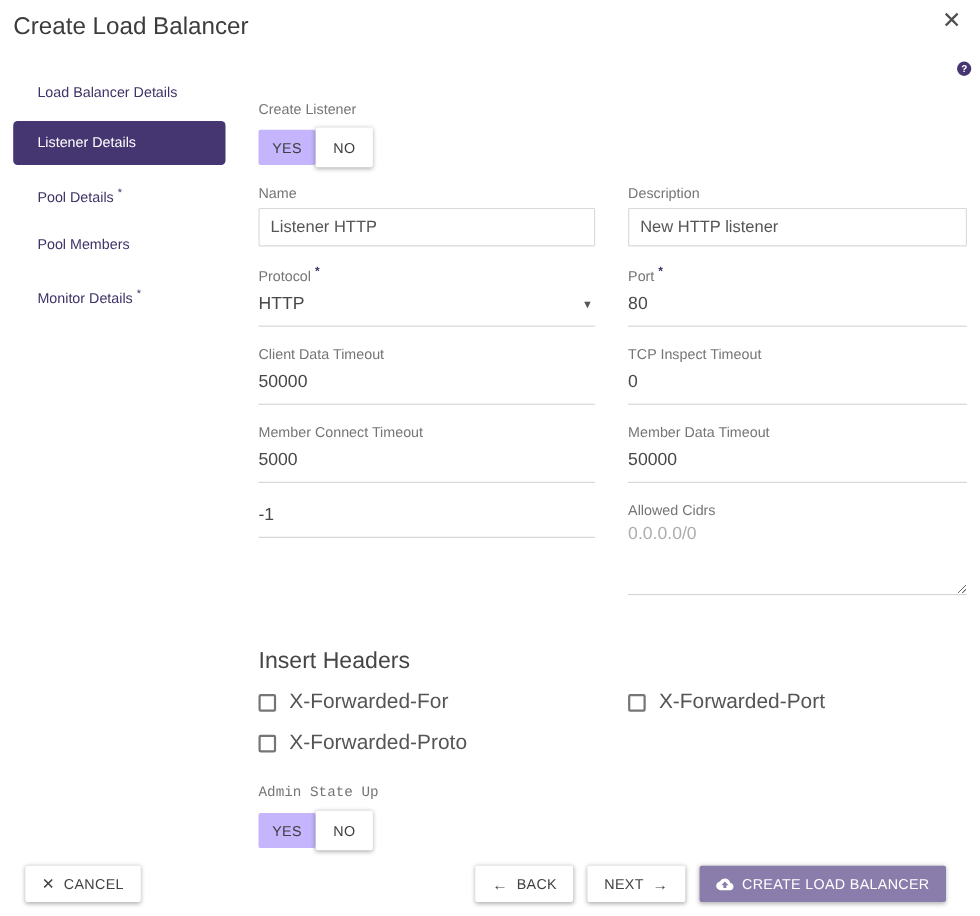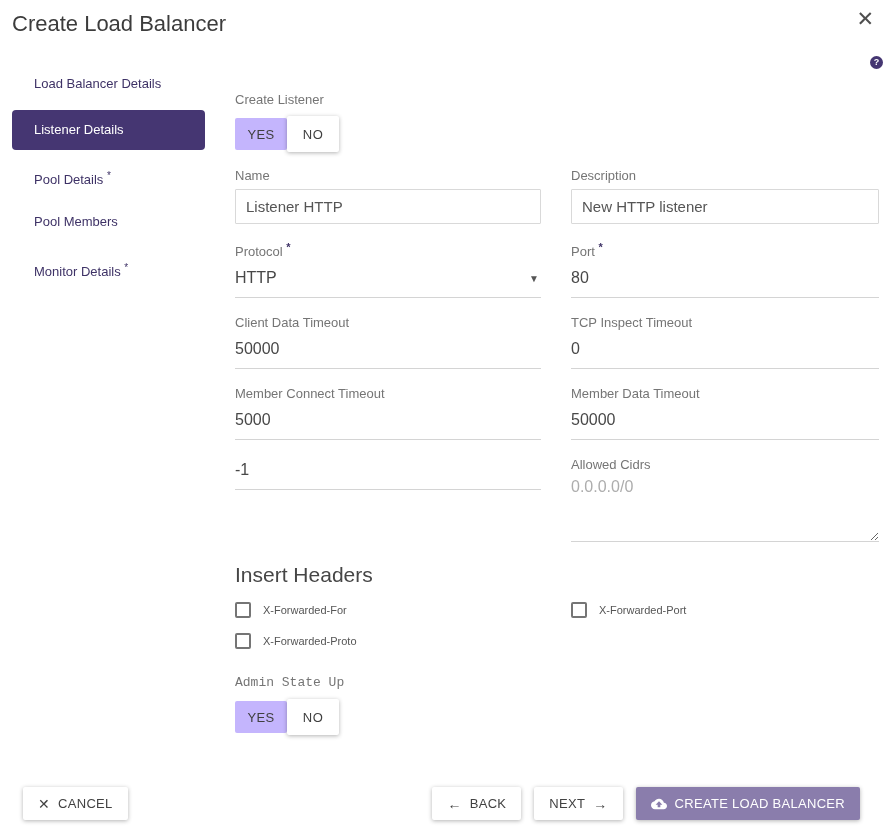--- a/index.html
+++ b/index.html
@@ -42,26 +42,26 @@
                font-size:15px; color:#555; font-family:inherit; background:#fff; }
   .line-input { width:100%; height:33px; border:none; border-bottom:1px solid #d4d4d4; font-size:16px;
                 color:#484848; font-family:inherit; background:transparent; padding:0 0 6px 0; border-radius:0; }
   .select-wrap { position:relative; }
   .select-wrap .caret { position:absolute; right:2px; top:8px; font-size:10px; color:#555; pointer-events:none; }
   .line-area { width:100%; height:64px; border:none; border-bottom:1px solid #d4d4d4; font-size:16px;
                color:#484848; font-family:inherit; background:transparent; padding:0; resize:vertical; }
   ::placeholder { color:#adadad; opacity:1; }
 
   
-  .section-title { font-size:21px; font-weight:400; color:#464646; margin-bottom:15px; }
+  .section-title { font-size:21px; font-weight:400; color:#464646; margin-top:26px; margin-bottom:15px; }
   .check-grid { display:grid; grid-template-columns:336px 308px; row-gap:15px; }
   .check-item { display:flex; align-items:center; cursor:pointer; }
   .checkbox { width:16px; height:16px; border:2px solid #757575; border-radius:2px; margin-right:12px;
               background:#fff; flex:0 0 16px; }
-  .check-label { font-size:11px; color:#555; }
+  .check-label { font-size:19px; color:#555; }
 
   .admin-block { margin-top:26px; }
 
   
   .btn { height:33px; display:inline-flex; align-items:center; gap:8px; padding:0 15px; background:#fff;
          border:none; border-radius:2px; box-shadow:0 1px 4px rgba(0,0,0,.3); font-size:13px; color:#424242;
          font-family:inherit; letter-spacing:.3px; cursor:pointer; }
   .btn .arrow, .btn .x { font-size:14px; color:#424242; }
   .btn.primary { background:#8a7dac; color:#fff; }
   .btn.primary .icon { display:inline-flex; }

